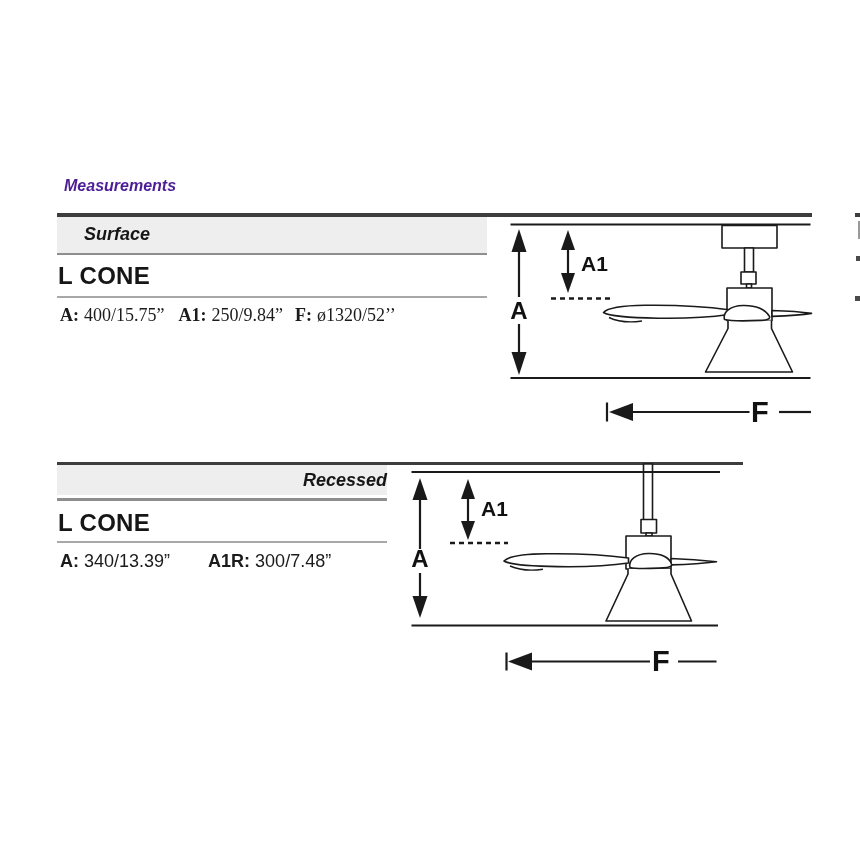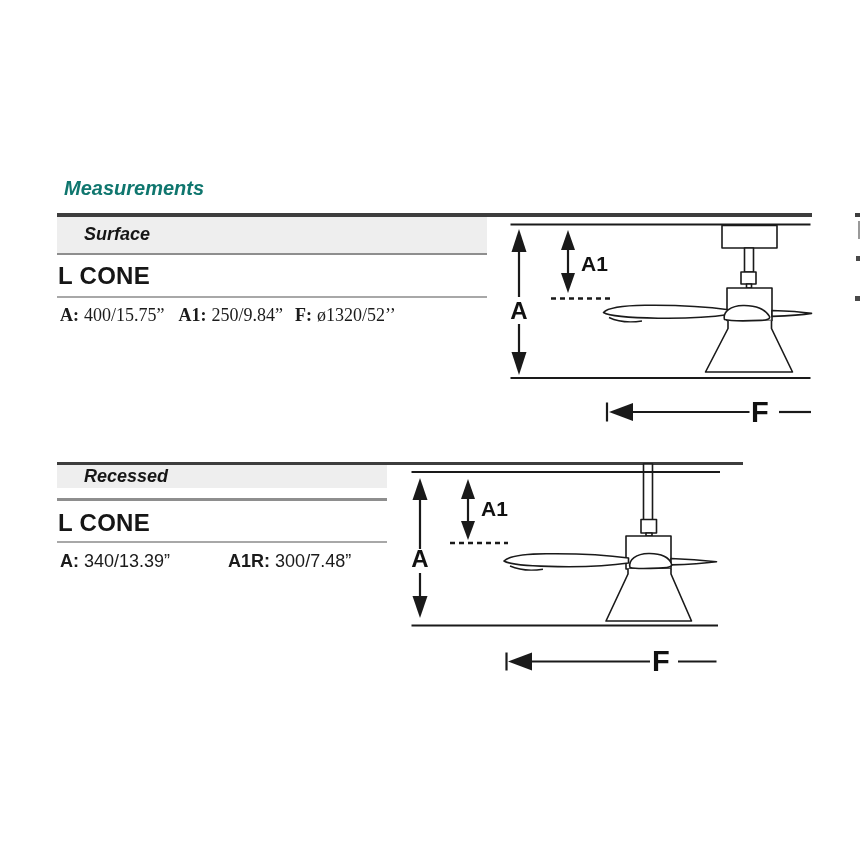--- a/index.html
+++ b/index.html
@@ -2,21 +2,21 @@
 <html><head>
 <meta charset="utf-8">
 <style>
   html,body{margin:0;padding:0;}
   body{
     width:860px;height:860px;position:relative;background:#ffffff;
     font-family:"Liberation Sans", sans-serif;color:#1b1b1b;overflow:hidden;
   }
   .title{
     position:absolute;left:64px;top:177px;margin:0;
-    font-size:20px;font-weight:bold;font-style:italic;color:#0f766e;
+    font-size:16px;font-weight:bold;font-style:italic;color:#4c1d95;
   }
   .rule{position:absolute;}
   .rule-dark{height:3.5px;background:#3d3d3d;}
   .rule-mid{height:2.5px;background:#8e8e8e;}
   .rule-light{height:2px;background:#a8a8a8;}
   .header-bar{
     position:absolute;background:#eeeeee;
     display:flex;align-items:center;padding-left:27px;box-sizing:border-box;
   }
   .header-text{font-style:italic;font-weight:bold;font-size:18px;color:#161616;}
@@ -83,27 +83,27 @@
   <path class="dash" d="M551,298.5 H610"></path>
 
   <path class="dim" d="M607,402.5 V421.5"></path>
   <polygon class="head" points="609,412 633,403 633,421"></polygon>
   <path class="dim" d="M631,412 H749.5"></path>
   <text class="lbl" x="751" y="422" font-size="29">F</text>
   <path class="dim" d="M779,412 H811"></path>
 </svg>
 
 <div class="rule rule-dark" style="left:57px;top:461.5px;width:686px;"></div>
-<div class="header-bar" style="left:57px;top:465px;width:330px;height:23px;">
+<div class="header-bar" style="left:57px;top:465px;width:330px;height:30px;justify-content:flex-end;">
   <span class="header-text">Recessed</span>
 </div>
 <div class="rule rule-mid" style="left:57px;top:498px;width:330px;"></div>
 <div class="product" style="left:58px;top:509px;">L CONE</div>
 <div class="rule rule-light" style="left:57px;top:541px;width:330px;"></div>
-<div class="specs" style="left:60px;top:551px;gap:20px;">
+<div class="specs" style="left:60px;top:551px;">
   <span class="spec" style="margin-right:38px;"><b>A:</b><span class="v">340/13.39”</span></span>
   <span class="spec"><b>A1R:</b><span class="v">300/7.48”</span></span>
 </div>
 
 <svg style="top:445px;" width="860" height="245" viewBox="0 445 860 245">
 
   <rect class="art" x="643.5" y="464" width="9" height="56"></rect>
 
   <path class="wall" d="M411.5,472 H720"></path>
   <path class="wall" d="M411.5,625.5 H718"></path>

